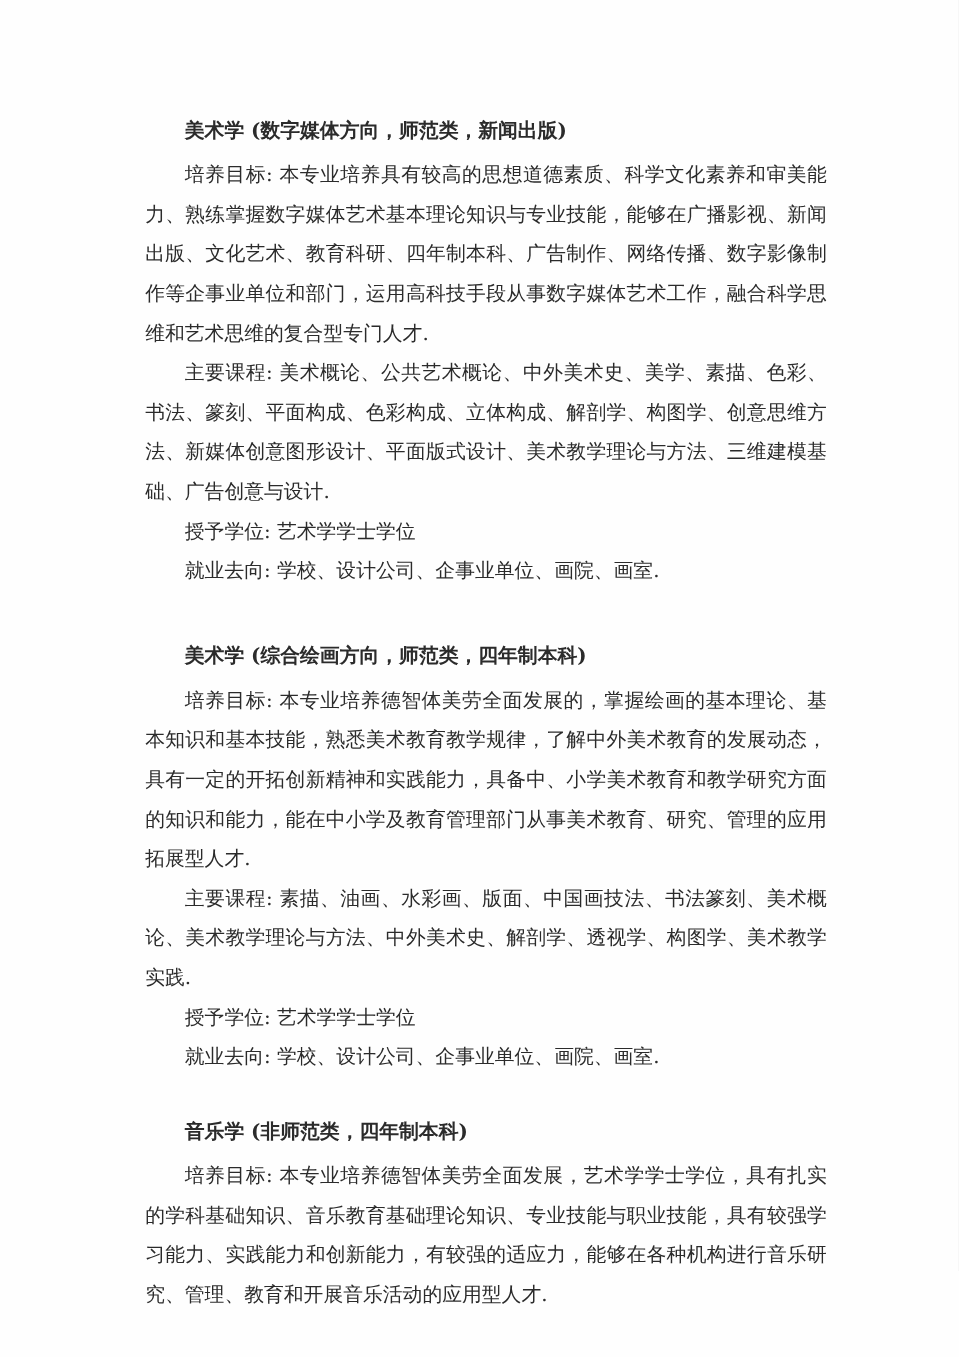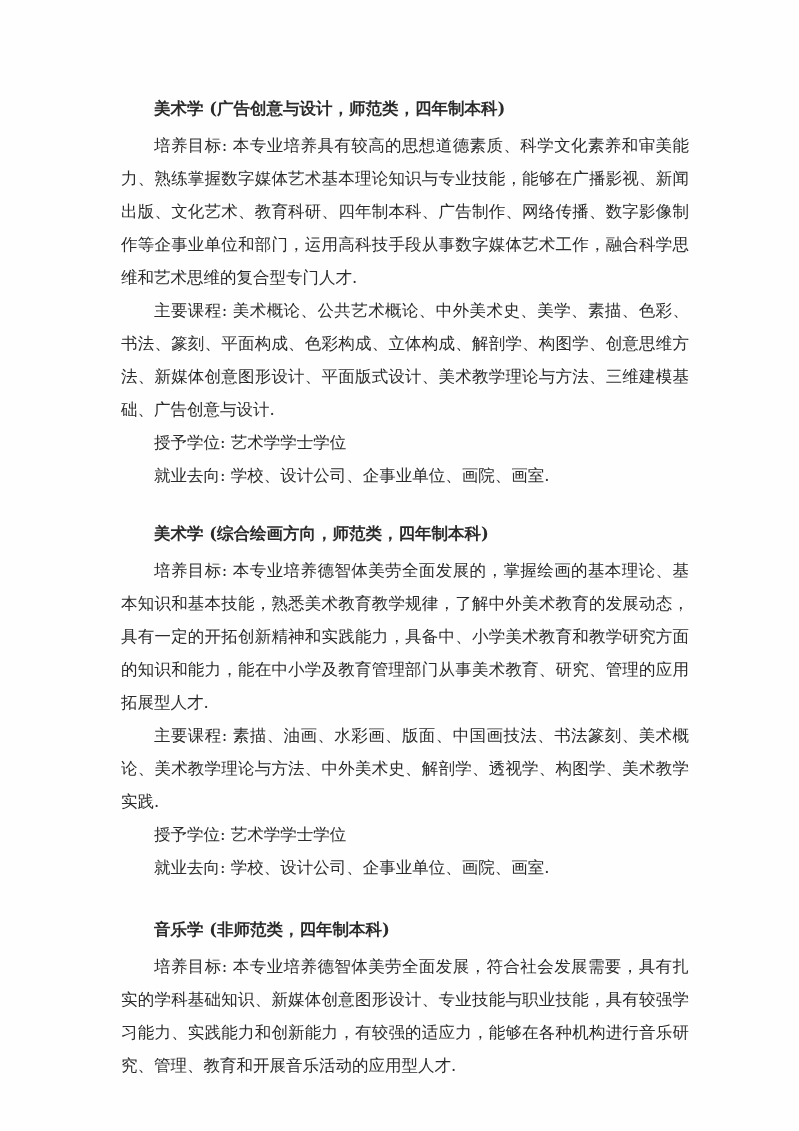--- a/index.html
+++ b/index.html
@@ -32,44 +32,44 @@
     font-weight: 700;
     text-align: left;
     white-space: nowrap;
   }
   .para {
     margin: 0;
     text-indent: 2em;
     text-align: justify;
   }
   .lbl { font-weight: 400; }
-  #sec2 { margin-top: 25px; }
+  #sec2 { margin-top: 38px; }
   #sec3 { margin-top: 29px; }
 </style>
 </head>
 <body>
 
 <div class="page">
   <div class="content">
 
     <div class="section" id="sec1">
-      <p class="section-title">美术学 (广告创意与设计，师范类，四年制本科)</p>
+      <p class="section-title">美术学 (数字媒体方向，师范类，新闻出版)</p>
       <p class="para"><span class="lbl">培养目标:</span><span> 本专业培养具有较高的思想道德素质、科学文化素养和审美能力、熟练掌握数字媒体艺术基本理论知识与专业技能，能够在广播影视、新闻出版、文化艺术、教育科研、四年制本科、广告制作、网络传播、数字影像制作等企事业单位和部门，运用高科技手段从事数字媒体艺术工作，融合科学思维和艺术思维的复合型专门人才.</span></p>
       <p class="para"><span class="lbl">主要课程:</span><span> 美术概论、公共艺术概论、中外美术史、美学、素描、色彩、书法、篆刻、平面构成、色彩构成、立体构成、解剖学、构图学、创意思维方法、新媒体创意图形设计、平面版式设计、美术教学理论与方法、三维建模基础、广告创意与设计.</span></p>
       <p class="para"><span class="lbl">授予学位:</span><span> 艺术学学士学位</span></p>
       <p class="para"><span class="lbl">就业去向:</span><span> 学校、设计公司、企事业单位、画院、画室.</span></p>
     </div>
 
     <div class="section" id="sec2">
       <p class="section-title">美术学 (综合绘画方向，师范类，四年制本科)</p>
       <p class="para"><span class="lbl">培养目标:</span><span> 本专业培养德智体美劳全面发展的，掌握绘画的基本理论、基本知识和基本技能，熟悉美术教育教学规律，了解中外美术教育的发展动态，具有一定的开拓创新精神和实践能力，具备中、小学美术教育和教学研究方面的知识和能力，能在中小学及教育管理部门从事美术教育、研究、管理的应用拓展型人才.</span></p>
       <p class="para"><span class="lbl">主要课程:</span><span> 素描、油画、水彩画、版面、中国画技法、书法篆刻、美术概论、美术教学理论与方法、中外美术史、解剖学、透视学、构图学、美术教学实践.</span></p>
       <p class="para"><span class="lbl">授予学位:</span><span> 艺术学学士学位</span></p>
       <p class="para"><span class="lbl">就业去向:</span><span> 学校、设计公司、企事业单位、画院、画室.</span></p>
     </div>
 
     <div class="section" id="sec3">
       <p class="section-title">音乐学 (非师范类，四年制本科)</p>
-      <p class="para"><span class="lbl">培养目标:</span><span> 本专业培养德智体美劳全面发展，符合社会发展需要，具有扎实的学科基础知识、新媒体创意图形设计、专业技能与职业技能，具有较强学习能力、实践能力和创新能力，有较强的适应力，能够在各种机构进行音乐研究、管理、教育和开展音乐活动的应用型人才.</span></p>
+      <p class="para"><span class="lbl">培养目标:</span><span> 本专业培养德智体美劳全面发展，艺术学学士学位，具有扎实的学科基础知识、音乐教育基础理论知识、专业技能与职业技能，具有较强学习能力、实践能力和创新能力，有较强的适应力，能够在各种机构进行音乐研究、管理、教育和开展音乐活动的应用型人才.</span></p>
     </div>
 
   </div>
 </div>
 
 </body></html>

